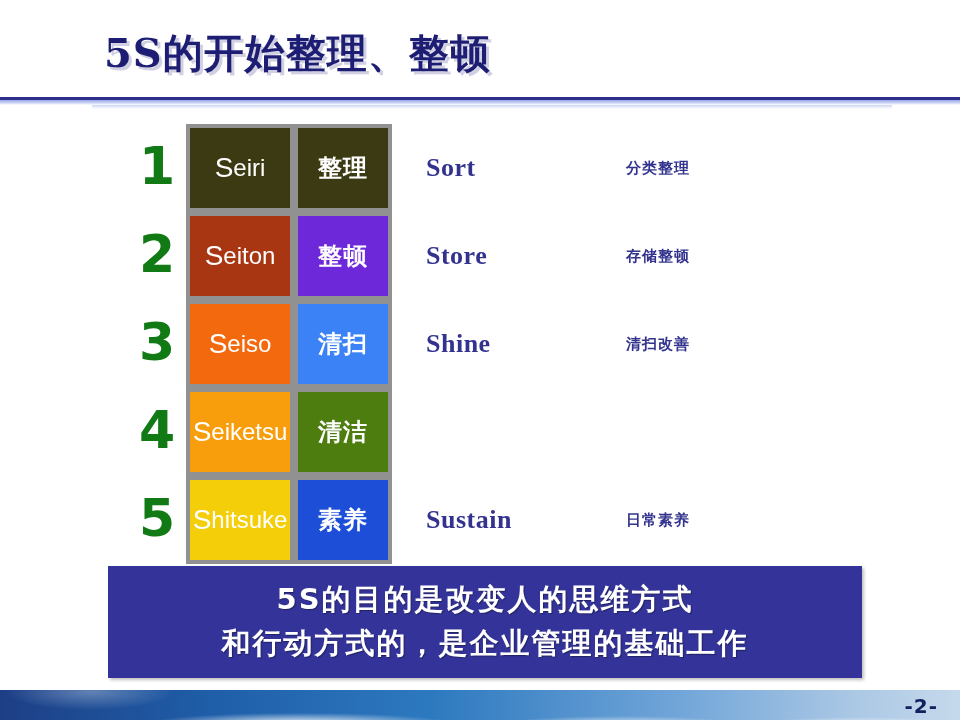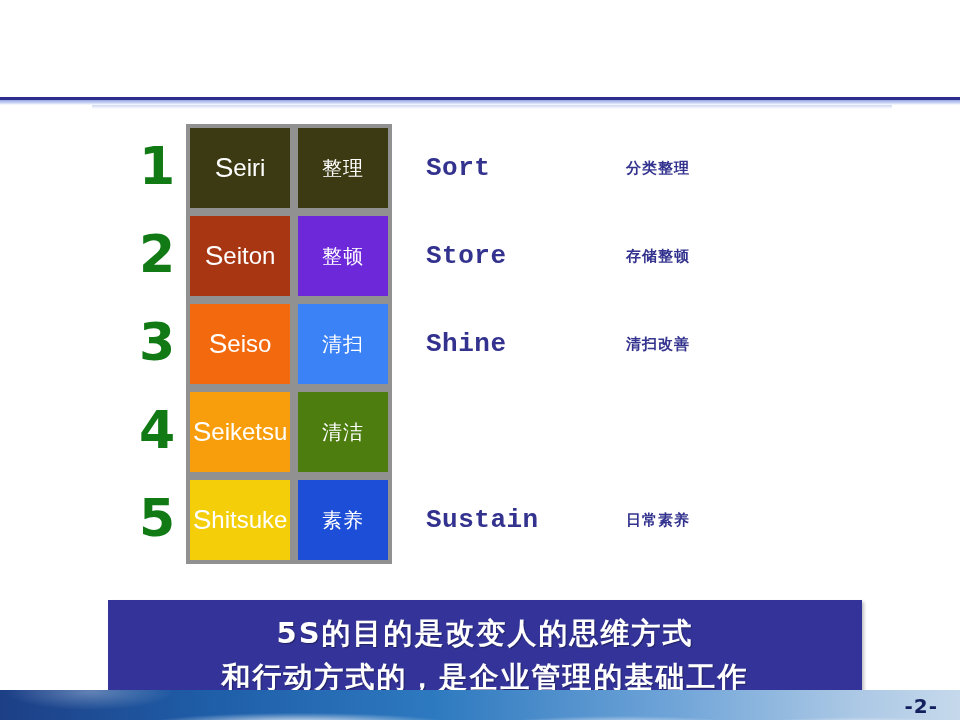--- a/index.html
+++ b/index.html
@@ -101,29 +101,29 @@
     font-size: 24px;
     color: #ffffff;
     white-space: nowrap;
   }
   .cell.romaji .big {
     font-size: 28px;
   }
   .cell.kanji {
     width: 98px;
     font-family: "DejaVu Sans", sans-serif;
-    font-size: 20px;
-    font-weight: normal;
+    font-size: 24px;
+    font-weight: bold;
     color: #ffffff;
     letter-spacing: 1px;
   }
   .en {
     margin-left: 34px;
     width: 200px;
-    font-family: Liberation Mono, monospace;
+    font-family: Liberation Serif, serif;
     font-size: 26px;
     font-weight: bold;
     color: #33338f;
     letter-spacing: 0.5px;
     white-space: nowrap;
   }
   .cn {
     font-family: "DejaVu Sans", sans-serif;
     font-size: 15px;
     font-weight: bold;
@@ -132,21 +132,21 @@
     white-space: nowrap;
   }
   .srow.indent-cn .cn {
     padding-left: 12px;
   }
 
   
   .banner {
     position: absolute;
     left: 108px;
-    top: 600px;
+    top: 566px;
     width: 754px;
     height: 112px;
     background: #333399;
     box-shadow: 2px 2px 3px rgba(0,0,0,0.25);
     display: flex;
     flex-direction: column;
     align-items: center;
     justify-content: center;
     gap: 4px;
   }
@@ -184,20 +184,21 @@
     font-weight: bold;
     color: #14205e;
     letter-spacing: 1px;
   }
 </style>
 </head>
 <body>
 
 <div class="slide">
 
+  <div class="title">5S的开始整理、整顿</div>
 
   <div class="rule-main"></div>
   <div class="rule-soft"></div>
   <div class="rule-soft2"></div>
 
   <div class="grid-wrap">
 
     <div class="srow">
       <div class="num">1</div>
       <div class="cellpair">

